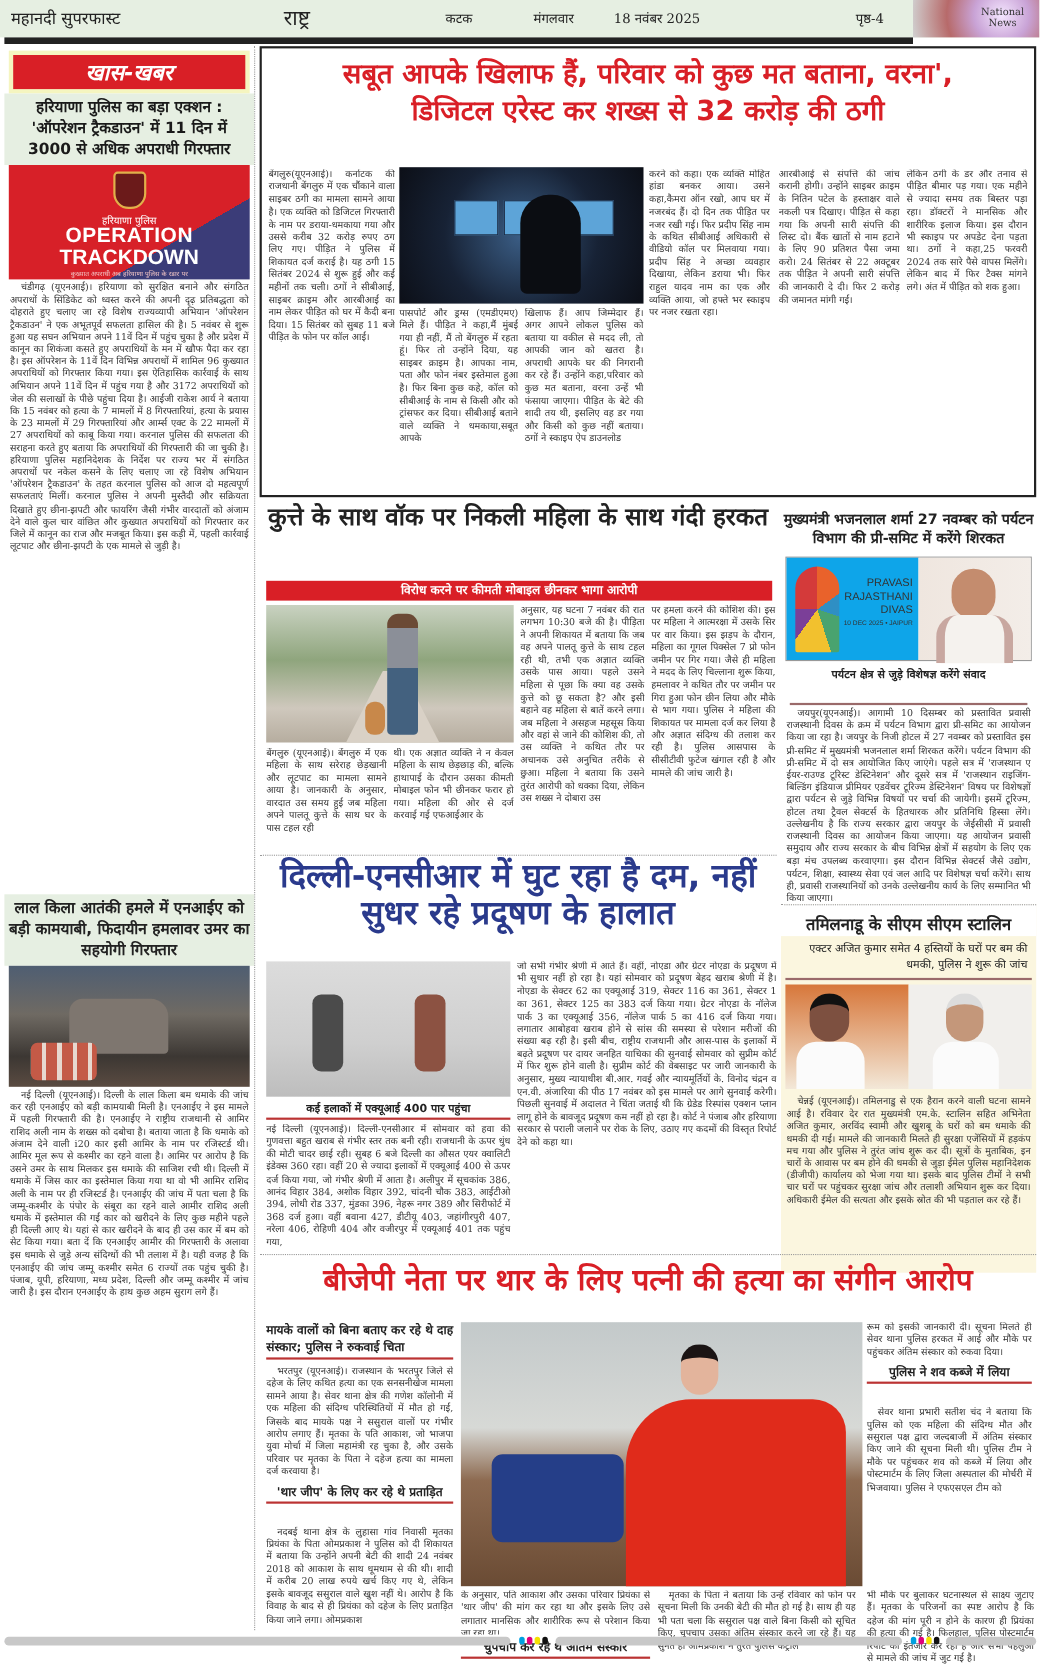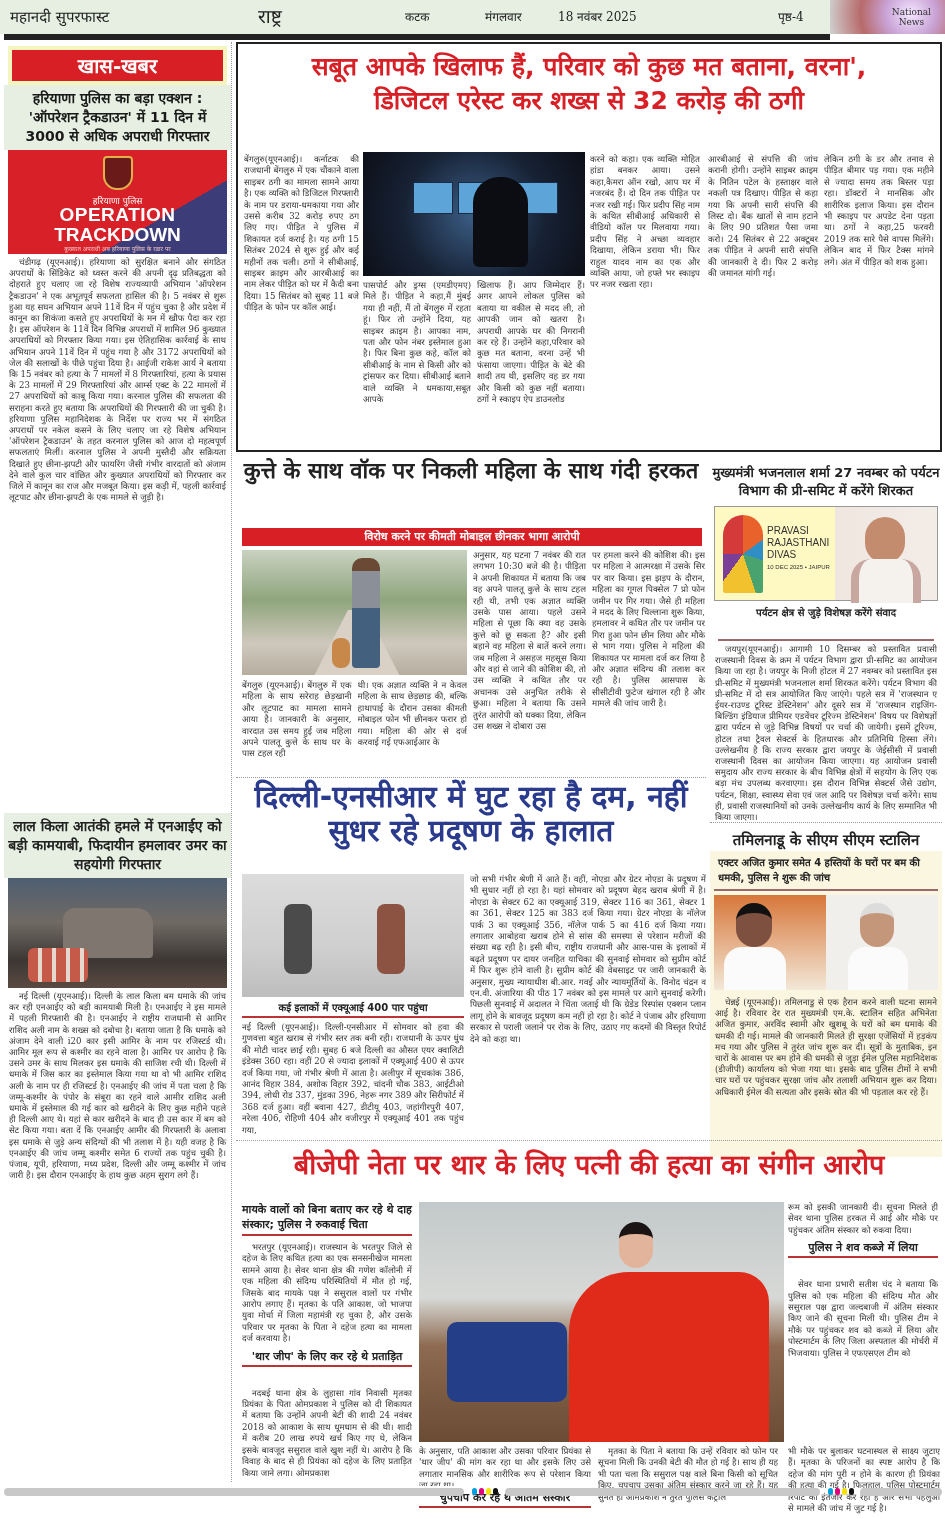--- a/index.html
+++ b/index.html
@@ -9,21 +9,21 @@
   .masthead .section { position: absolute; left: 258px; top: 3px; font-size: 19px; font-weight: normal; color: #222; }
   .masthead .city { position: absolute; left: 405px; top: 8px; font-size: 12px; }
   .masthead .day { position: absolute; left: 485px; top: 8px; font-size: 12px; }
   .masthead .date { position: absolute; left: 558px; top: 8px; font-size: 12px; }
   .masthead .page { position: absolute; left: 778px; top: 8px; font-size: 12px; }
   .masthead .logo { position: absolute; left: 830px; top: 0; width: 115px; height: 34px; background: radial-gradient(circle at 70% 40%, #f4e6ff 0, #c9a3d6 30%, #b76a6a 60%, #d1d1d1 100%); display: flex; align-items: center; justify-content: flex-end; padding-right: 14px; }
   .masthead .logo span { font-size: 9px; color: #333; text-align: center; line-height: 10px; }
   .rule { position: absolute; left: 4px; top: 34px; width: 826px; height: 6px; background: #222; }
 
   .col-left { position: absolute; left: 4px; top: 42px; width: 228px; height: 1440px; border-right: 1px dotted #999; }
-  .khas { margin: 4px 4px 0 4px; background: #f5f5c0; padding: 4px; }
+  .khas { margin: 4px 4px 0 4px; background: #f5f5c0; padding: 4px; font-style: italic; }
   .khas-title { background: #d91f26; color: #fff; text-align: center; font-size: 20px; font-weight: bold; padding: 2px 0; }
   .left-head { background: #e6efe2; text-align: center; font-size: 14px; font-weight: bold; line-height: 19px; padding: 4px 4px; color: #1a1a1a; }
   .op-img { height: 104px; margin: 0 4px; background: linear-gradient(150deg, #d72028 0 68%, #3b3c78 68% 100%); position: relative; overflow: hidden; }
   .op-img .badge { position: absolute; left: 95px; top: 6px; width: 30px; height: 34px; background: #6b1a1a; border-radius: 4px 4px 14px 14px; border: 2px solid #e1b04a; }
   .op-img .hp { position: absolute; left: 0; right: 0; top: 44px; text-align: center; color: #fff; font-size: 9px; }
   .op-img .t1 { position: absolute; left: 0; right: 0; top: 54px; text-align: center; color: #fff; font-size: 19px; font-weight: bold; font-family: "Liberation Sans", sans-serif; letter-spacing: 0.5px; }
   .op-img .t2 { position: absolute; left: 0; right: 0; top: 74px; text-align: center; color: #fff; font-size: 19px; font-weight: bold; font-family: "Liberation Sans", sans-serif; }
   .op-img .sub { position: absolute; left: 0; right: 0; top: 95px; text-align: center; color: #f3c6c6; font-size: 6px; }
   .body-text { font-family: "DejaVu Serif", serif; font-size: 8.6px; line-height: 11.2px; color: #333; text-align: justify; padding: 3px 5px; text-indent: 10px; }
   .lal-head { background: #e6efe2; text-align: center; font-size: 14px; font-weight: bold; line-height: 19px; padding: 4px; margin-top: 4px; }
@@ -43,38 +43,38 @@
   .dog-title { position: absolute; left: 0; top: 412px; width: 470px; text-align: center; color: #222; font-size: 22px; font-weight: bold; line-height: 34px; }
   .dog-strap { position: absolute; left: 6px; top: 486px; width: 460px; height: 18px; background: #d91f26; color: #fff; text-align: center; font-size: 11px; font-weight: bold; line-height: 18px; }
   .dog-img { position: absolute; left: 6px; top: 508px; width: 225px; height: 125px; background: linear-gradient(180deg, #c9d2c1 0%, #8fa57d 40%, #cfc8bd 75%, #b6ad9f 100%); overflow: hidden; }
   .dog-img .path { position: absolute; left: 70px; top: 60px; width: 90px; height: 70px; background: #d9d1c6; clip-path: polygon(40% 0, 60% 0, 100% 100%, 0 100%); }
   .dog-img .woman { position: absolute; left: 110px; top: 8px; width: 28px; height: 110px; background: linear-gradient(180deg, #6b4a35 0 12%, #8b8f98 12% 45%, #43617f 45% 100%); border-radius: 10px 10px 4px 4px; }
   .dog-img .dog { position: absolute; left: 90px; top: 88px; width: 18px; height: 30px; background: #c8884a; border-radius: 8px; }
 
   .cm-box { position: absolute; left: 474px; top: 412px; width: 232px; height: 345px; }
   .cm-head { text-align: center; font-size: 13px; font-weight: bold; line-height: 18px; padding: 10px 2px 4px; }
   .cm-img { margin: 2px 4px; height: 95px; border: 1px solid #999; display: flex; }
-  .cm-img .logo { width: 120px; background: #fef9c3; position: relative; }
+  .cm-img .logo { width: 120px; background: #0ea5e9; position: relative; text-align: right; }
   .cm-img .arch { position: absolute; left: 8px; top: 8px; width: 40px; height: 78px; background: conic-gradient(#e9622b 0 15%, #2f8fc4 15% 30%, #49a36f 30% 45%, #f2c12e 45% 60%, #7b3f98 60% 75%, #d43a3a 75% 100%); border-radius: 20px 20px 2px 2px; }
   .cm-img .txt { position: absolute; left: 52px; top: 18px; font-family: "Liberation Sans", sans-serif; font-size: 10px; line-height: 12px; color: #333; }
   .cm-img .txt small { font-size: 6px; display: block; }
   .cm-img .photo { flex: 1; background: linear-gradient(90deg, #efe6df, #f3ede8); position: relative; }
   .cm-img .face { position: absolute; left: 30px; top: 10px; width: 40px; height: 46px; background: #c48c6e; border-radius: 20px; }
   .cm-img .body { position: absolute; left: 16px; top: 52px; width: 70px; height: 44px; background: #f5f2ee; border-radius: 20px 20px 0 0; border-left: 8px solid #c8a7a0; border-right: 8px solid #c8a7a0; }
   .cm-caption { text-align: center; font-size: 10px; font-weight: bold; margin: 4px 8px 0; border-bottom: 2px solid #9a6a6a; padding-bottom: 20px; }
 
   .delhi-title { position: absolute; left: 0; top: 735px; width: 470px; text-align: center; color: #2a3a8c; font-size: 30px; font-weight: bold; line-height: 34px; border-top: 1px dotted #999; padding-top: 2px; }
   .smog-img { position: absolute; left: 6px; top: 832px; width: 222px; height: 123px; background: linear-gradient(180deg, #dcdcdc 0%, #cfcfcf 60%, #bdbdbd 100%); }
   .smog-img .b1 { position: absolute; left: 42px; top: 30px; width: 28px; height: 70px; background: #4b4b4b; border-radius: 8px; }
   .smog-img .b2 { position: absolute; left: 135px; top: 30px; width: 28px; height: 70px; background: #8c5242; border-radius: 8px; }
   .smog-caption { position: absolute; left: 6px; top: 958px; width: 222px; text-align: center; font-size: 10px; font-weight: bold; border-bottom: 2px solid #b33; padding-bottom: 2px; }
 
   .tn-box { position: absolute; left: 474px; top: 780px; width: 232px; height: 335px; background: #fbf6df; }
   .tn-title { font-size: 15px; font-weight: bold; text-align: center; padding: 6px 2px 2px; background: #fff; border-top: 1px dotted #999; }
-  .tn-sub { font-size: 10px; font-weight: bold; text-align: left; line-height: 15px; padding: 4px 4px; border-bottom: 2px solid #9a6a6a; margin: 0 4px; }
+  .tn-sub { font-size: 10px; font-weight: normal; text-align: right; line-height: 15px; padding: 4px 4px; border-bottom: 2px solid #9a6a6a; margin: 0 4px; }
   .tn-img { margin: 4px; height: 95px; display: flex; }
   .tn-img .l { flex: 1; background: linear-gradient(180deg, #d7773a, #f3e8d8); position: relative; }
   .tn-img .r { flex: 1; background: #f1efec; position: relative; }
   .tn-img .face1 { position: absolute; left: 22px; top: 8px; width: 36px; height: 44px; background: #7d5040; border-radius: 18px; border-top: 10px solid #111; }
   .tn-img .shirt1 { position: absolute; left: 10px; top: 52px; width: 62px; height: 43px; background: #fbfbfb; border-radius: 18px 18px 0 0; }
   .tn-img .face2 { position: absolute; left: 34px; top: 8px; width: 34px; height: 44px; background: #c4977a; border-radius: 18px; border-top: 10px solid #dcdcdc; }
   .tn-img .shirt2 { position: absolute; left: 22px; top: 52px; width: 60px; height: 43px; background: #fbfbfb; border-radius: 18px 18px 0 0; }
 
   .bjp-title { position: absolute; left: 0; top: 1098px; width: 706px; text-align: center; color: #d91f26; font-size: 27px; font-weight: bold; line-height: 40px; border-top: 1px dotted #999; padding-top: 4px; }
   .bjp-sub { position: absolute; left: 6px; top: 1160px; width: 170px; font-size: 11px; font-weight: bold; line-height: 15px; border-bottom: 2px solid #b33; padding-bottom: 2px; }
@@ -143,21 +143,21 @@
     </div>
     <div class="cols" style="left:125px;top:236px;width:222px;height:162px;">
       <div class="c" style="width:108px;">पासपोर्ट और ड्रग्स (एमडीएमए) मिले हैं। पीड़ित ने कहा,मैं मुंबई गया ही नहीं, मैं तो बेंगलुरु में रहता हूं। फिर तो उन्होंने दिया, यह साइबर क्राइम है। आपका नाम, पता और फोन नंबर इस्तेमाल हुआ है। फिर बिना कुछ कहे, कॉल को सीबीआई के नाम से किसी और को ट्रांसफर कर दिया। सीबीआई बताने वाले व्यक्ति ने धमकाया,सबूत आपके</div>
       <div class="c" style="width:108px;">खिलाफ हैं। आप जिम्मेदार हैं। अगर आपने लोकल पुलिस को बताया या वकील से मदद ली, तो आपकी जान को खतरा है। अपराधी आपके घर की निगरानी कर रहे हैं। उन्होंने कहा,परिवार को कुछ मत बताना, वरना उन्हें भी फंसाया जाएगा। पीड़ित के बेटे की शादी तय थी, इसलिए वह डर गया और किसी को कुछ नहीं बताया। ठगों ने स्काइप ऐप डाउनलोड</div>
     </div>
     <div class="cols" style="left:352px;top:110px;width:110px;height:288px;">
       <div class="c" style="width:110px;">करने को कहा। एक व्यक्ति मोहित हांडा बनकर आया। उसने कहा,कैमरा ऑन रखो, आप घर में नजरबंद हैं। दो दिन तक पीड़ित पर नजर रखी गई। फिर प्रदीप सिंह नाम के कथित सीबीआई अधिकारी से वीडियो कॉल पर मिलवाया गया। प्रदीप सिंह ने अच्छा व्यवहार दिखाया, लेकिन डराया भी। फिर राहुल यादव नाम का एक और व्यक्ति आया, जो हफ्ते भर स्काइप पर नजर रखता रहा।</div>
     </div>
     <div class="cols" style="left:470px;top:110px;width:228px;height:288px;">
       <div class="c" style="width:110px;">आरबीआई से संपत्ति की जांच करानी होगी। उन्होंने साइबर क्राइम के नितिन पटेल के हस्ताक्षर वाले नकली पत्र दिखाए। पीड़ित से कहा गया कि अपनी सारी संपत्ति की लिस्ट दो। बैंक खातों से नाम हटाने के लिए 90 प्रतिशत पैसा जमा करो। 24 सितंबर से 22 अक्टूबर तक पीड़ित ने अपनी सारी संपत्ति की जानकारी दे दी। फिर 2 करोड़ की जमानत मांगी गई।</div>
-      <div class="c" style="width:110px;">लेकिन ठगी के डर और तनाव से पीड़ित बीमार पड़ गया। एक महीने से ज्यादा समय तक बिस्तर पड़ा रहा। डॉक्टरों ने मानसिक और शारीरिक इलाज किया। इस दौरान भी स्काइप पर अपडेट देना पड़ता था। ठगों ने कहा,25 फरवरी 2019 तक सारे पैसे वापस मिलेंगे। लेकिन बाद में फिर टैक्स मांगने लगे। अंत में पीड़ित को शक हुआ।</div>
+      <div class="c" style="width:110px;">लेकिन ठगी के डर और तनाव से पीड़ित बीमार पड़ गया। एक महीने से ज्यादा समय तक बिस्तर पड़ा रहा। डॉक्टरों ने मानसिक और शारीरिक इलाज किया। इस दौरान भी स्काइप पर अपडेट देना पड़ता था। ठगों ने कहा,25 फरवरी 2024 तक सारे पैसे वापस मिलेंगे। लेकिन बाद में फिर टैक्स मांगने लगे। अंत में पीड़ित को शक हुआ।</div>
     </div>
   </div>
 
   <div class="dog-title">कुत्ते के साथ वॉक पर निकली महिला के साथ गंदी हरकत</div>
   <div class="dog-strap">विरोध करने पर कीमती मोबाइल छीनकर भागा आरोपी</div>
   <div class="dog-img">
     <div class="path"></div>
     <div class="woman"></div>
     <div class="dog"></div>
   </div>

